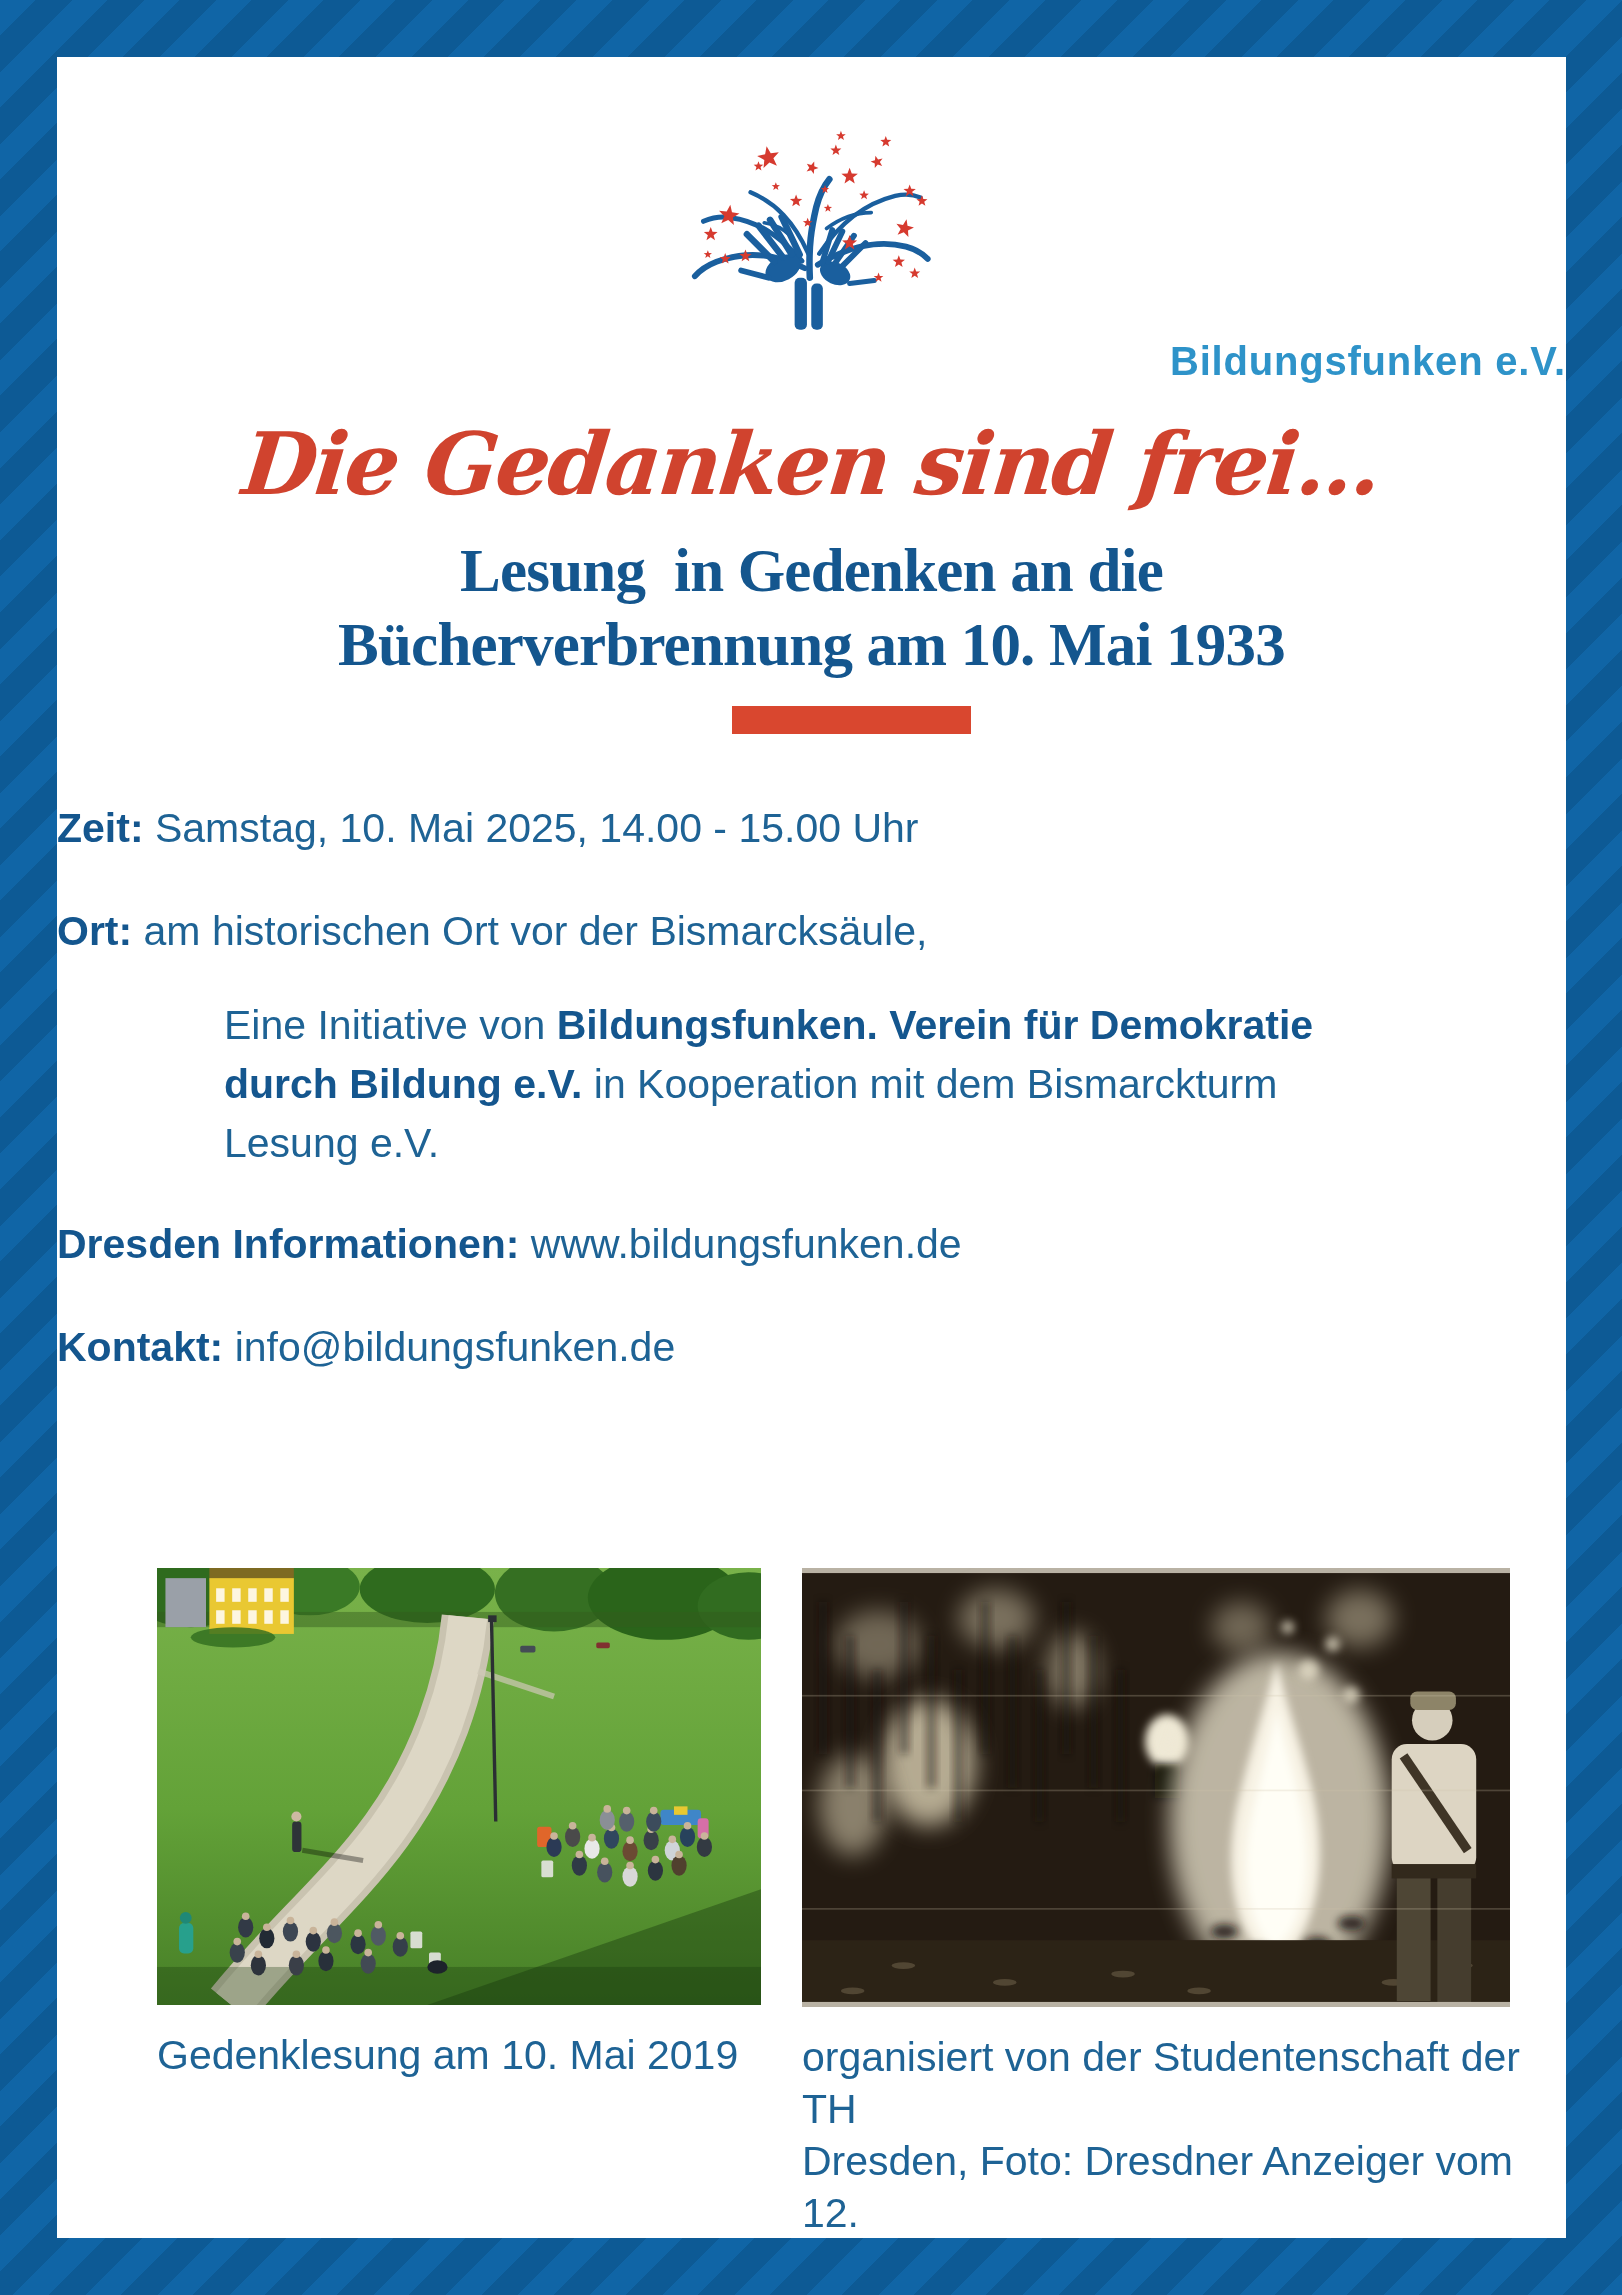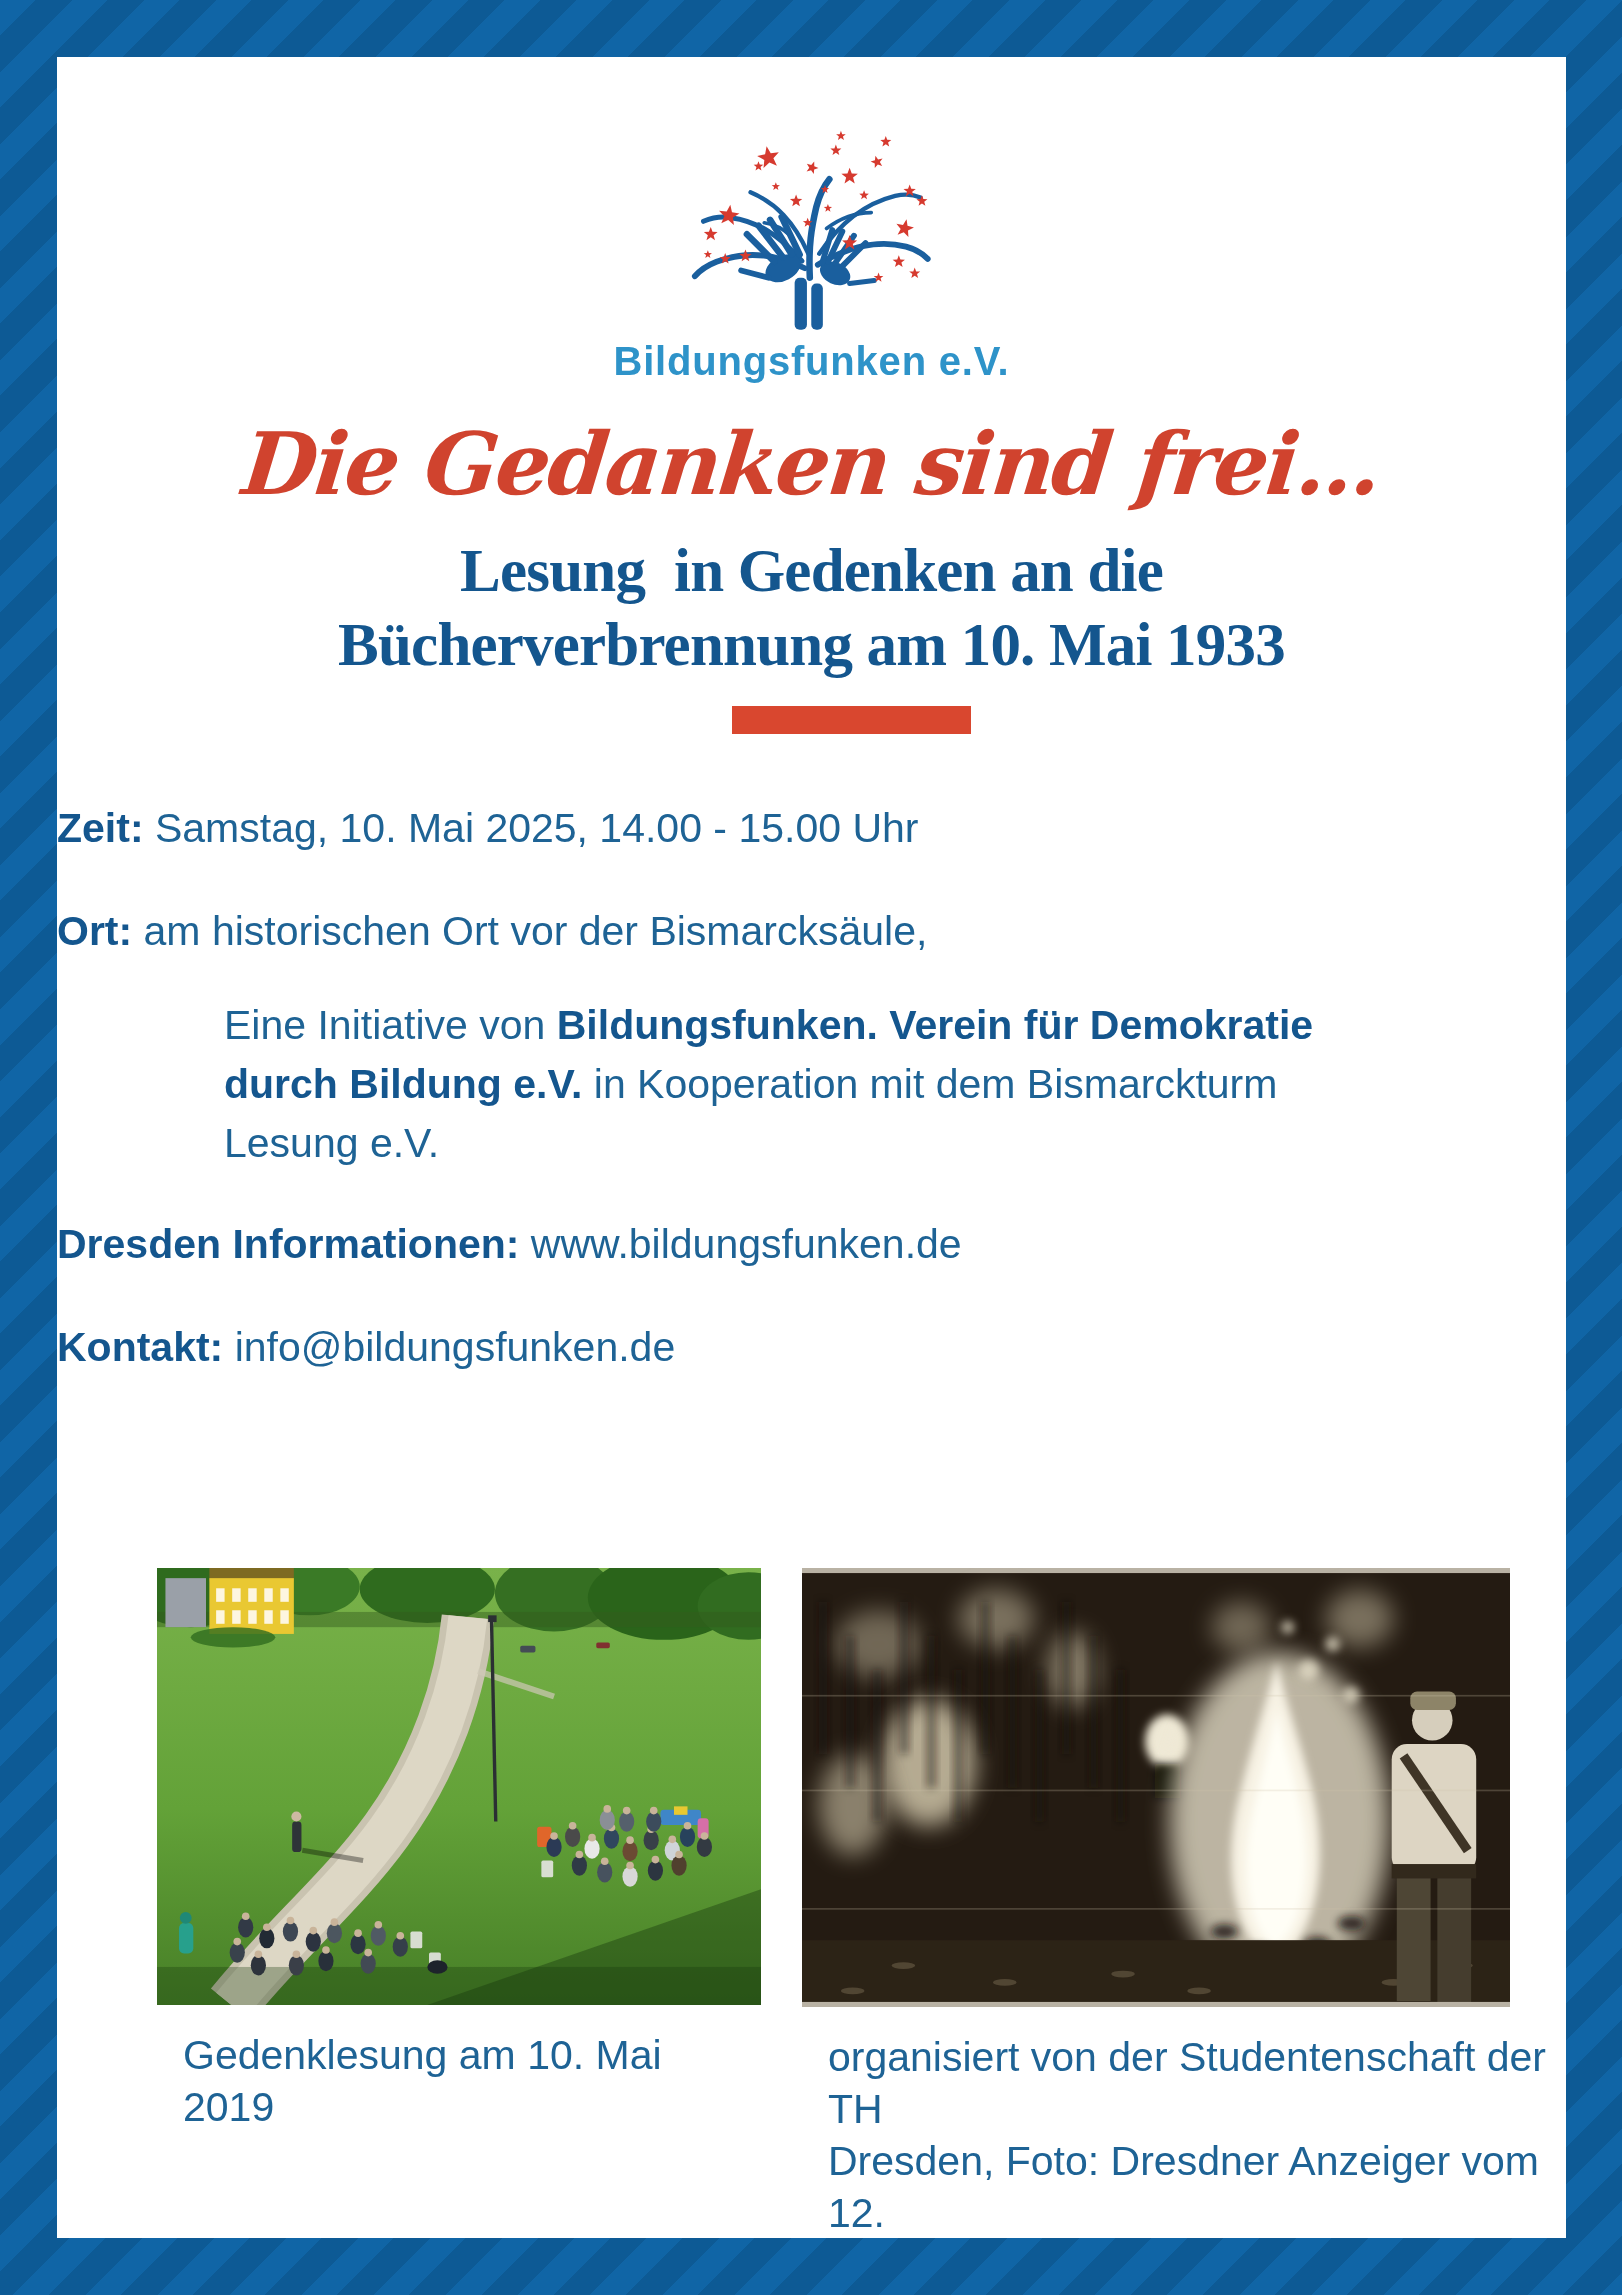--- a/index.html
+++ b/index.html
@@ -1,21 +1,21 @@
 <!DOCTYPE html>
 <html style="--border1: #1065a6; --border2: #0d5a95; --heading: #14568e; --body: #1e6395; --red: #d0432e; --redbar: #d9472f; --wordmark: #2e93c9;font-size:13.5px"><head>
 <meta charset="utf-8">
 <style>
   html,body{margin:0;padding:0;}
   body{font-family:"Liberation Sans",sans-serif;}
   .page{position:relative;width:1623px;height:2295px;
     background:repeating-linear-gradient(135deg,var(--border1,#1065a6) 0 25px,var(--border2,#0d5a95) 25px 51px);}
   .inner{position:absolute;inset:57px;background:#ffffff;overflow:hidden;}
 
-  .logo{margin-top:63px;text-align:center;}
+  .logo{margin-top:63px;text-align:right;}
   .logo svg{display:block;margin:0 auto;}
   .wordmark{margin-top:1.7px;font-size:40px;font-weight:bold;letter-spacing:0.8px;color:var(--wordmark,#2e93c9);}
 
   .script-title{margin-top:29px;text-align:center;
     font-family:"DejaVu Serif",serif;font-style:italic;font-weight:bold;
     font-size:86px;letter-spacing:-2.5px;color:var(--red,#d0432e);transform:skewX(-6deg);}
 
   .heading{margin:20px 0 0 0;text-align:center;font-size:61px;font-weight:bold;
     line-height:74px;color:var(--heading,#14568e);letter-spacing:-0.8px;}
   .heading div{white-space:pre;font-family:Liberation Serif, serif;}
@@ -24,21 +24,21 @@
 
   .details{margin-top:49px;font-size:41px;color:var(--body,#1e6395);}
   .details .block{margin:0 0 13.5px 0;line-height:90px;}
   .details .para{line-height:59px;max-width:1175px;margin:5px auto 18.6px auto;padding:6.8px 0;}
   .lbl{font-weight:bold;color:var(--heading,#14568e);}
   .bold{font-weight:bold;color:var(--heading,#14568e);}
 
   .photos{position:absolute;left:100px;top:1511px;display:flex;gap:41px;}
   .photo-col{display:flex;flex-direction:column;}
   .photo-frame{display:block;}
-  .caption{margin-top:24px;font-size:41px;line-height:52px;color:var(--body,#1e6395);text-align:left;margin-left:26px;}
+  .caption{margin-top:24px;font-size:41px;line-height:52px;color:var(--body,#1e6395);text-align:left;}
 </style>
 </head>
 <body>
 
 <div class="page">
   <div class="inner">
 
     <div class="logo">
       <svg id="logo-tree" width="304" height="217" viewBox="0 0 420 300">
           <path d="M207,218 C205,175 209,150 216,120 C220,105 226,92 234,82" stroke="#1a5f9e" stroke-width="9" fill="none" stroke-linecap="round"></path>

